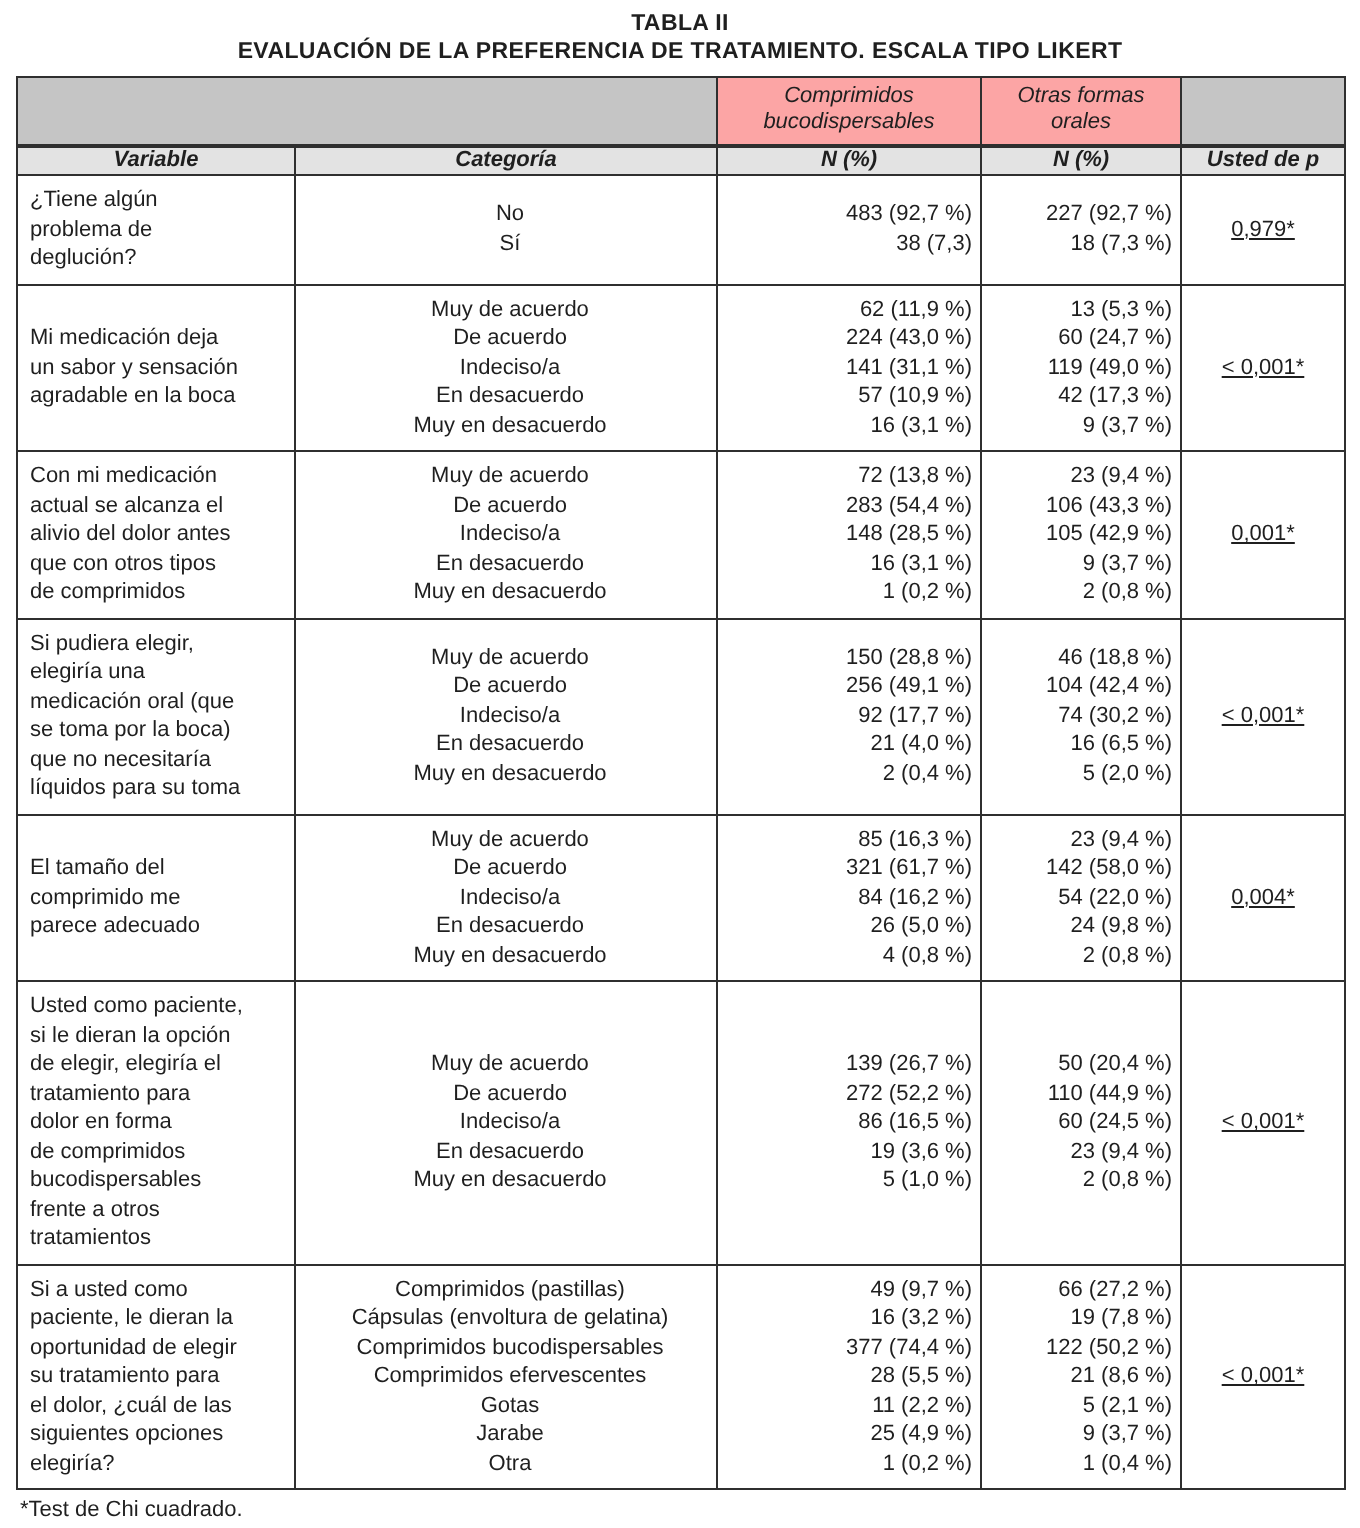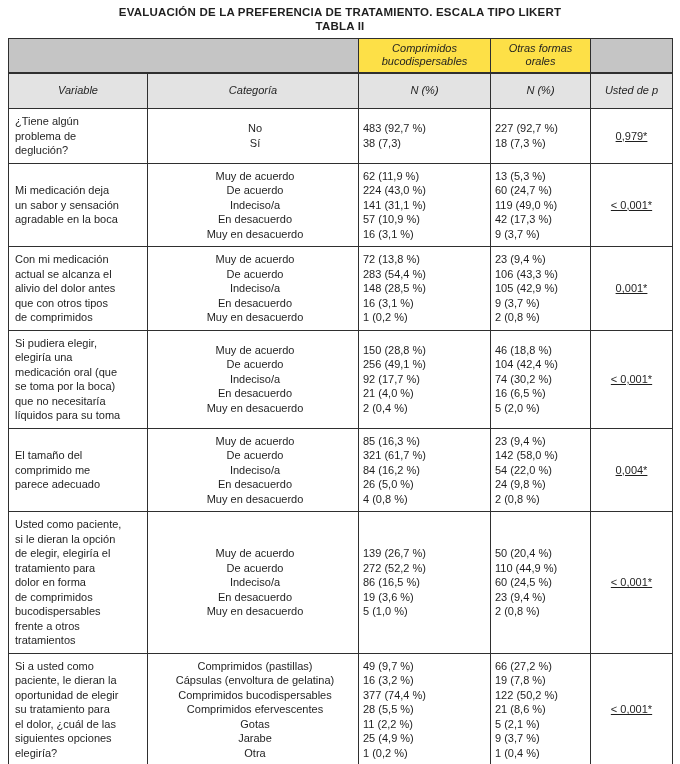--- a/index.html
+++ b/index.html
@@ -28,48 +28,48 @@
     font-size: 11px;
     vertical-align: middle;
   }
   thead th {
     font-style: italic;
     font-weight: normal;
     text-align: center;
     line-height: 13.5px;
   }
   tr.h1 th { height: 34px; border-bottom-width: 2px; }
-  tr.h2 th { height: 36px; }
+  tr.h2 th { height: 15px; font-weight: bold; }
   th.dark { background: #c5c5c5; }
-  th.grp  { background: #fde047; white-space: pre-line; }
+  th.grp  { background: #fca5a5; white-space: pre-line; }
   th.sub  { background: #e3e3e3; }
   tbody td {
     white-space: pre-line;
     line-height: 14.5px;
     padding: 5px 4px;
     background: #ffffff;
   }
   td.var { text-align: left; padding-left: 6px; padding-right: 20px; margin-left: 12px; }
   td.cat { text-align: center; padding-left: 8px; }
-  td.num { text-align: left; }
+  td.num { text-align: right; }
   td.pval { text-align: center; white-space: nowrap; text-decoration: underline; }
   .footnote {
     font-size: 11px;
     line-height: 14px;
     margin-top: 3px;
     padding-left: 2px;
     text-align: left;
   }
 </style>
 </head>
 <body>
 
 <div class="page">
+  <div class="title-line">TABLA II</div>
   <div class="title-line">EVALUACIÓN DE LA PREFERENCIA DE TRATAMIENTO. ESCALA TIPO LIKERT</div>
-  <div class="title-line">TABLA II</div>
 
   <table class="likert">
     <colgroup>
       <col style="width:139px">
       <col style="width:211px">
       <col style="width:132px">
       <col style="width:100px">
       <col style="width:82px">
     </colgroup>
     <thead>

